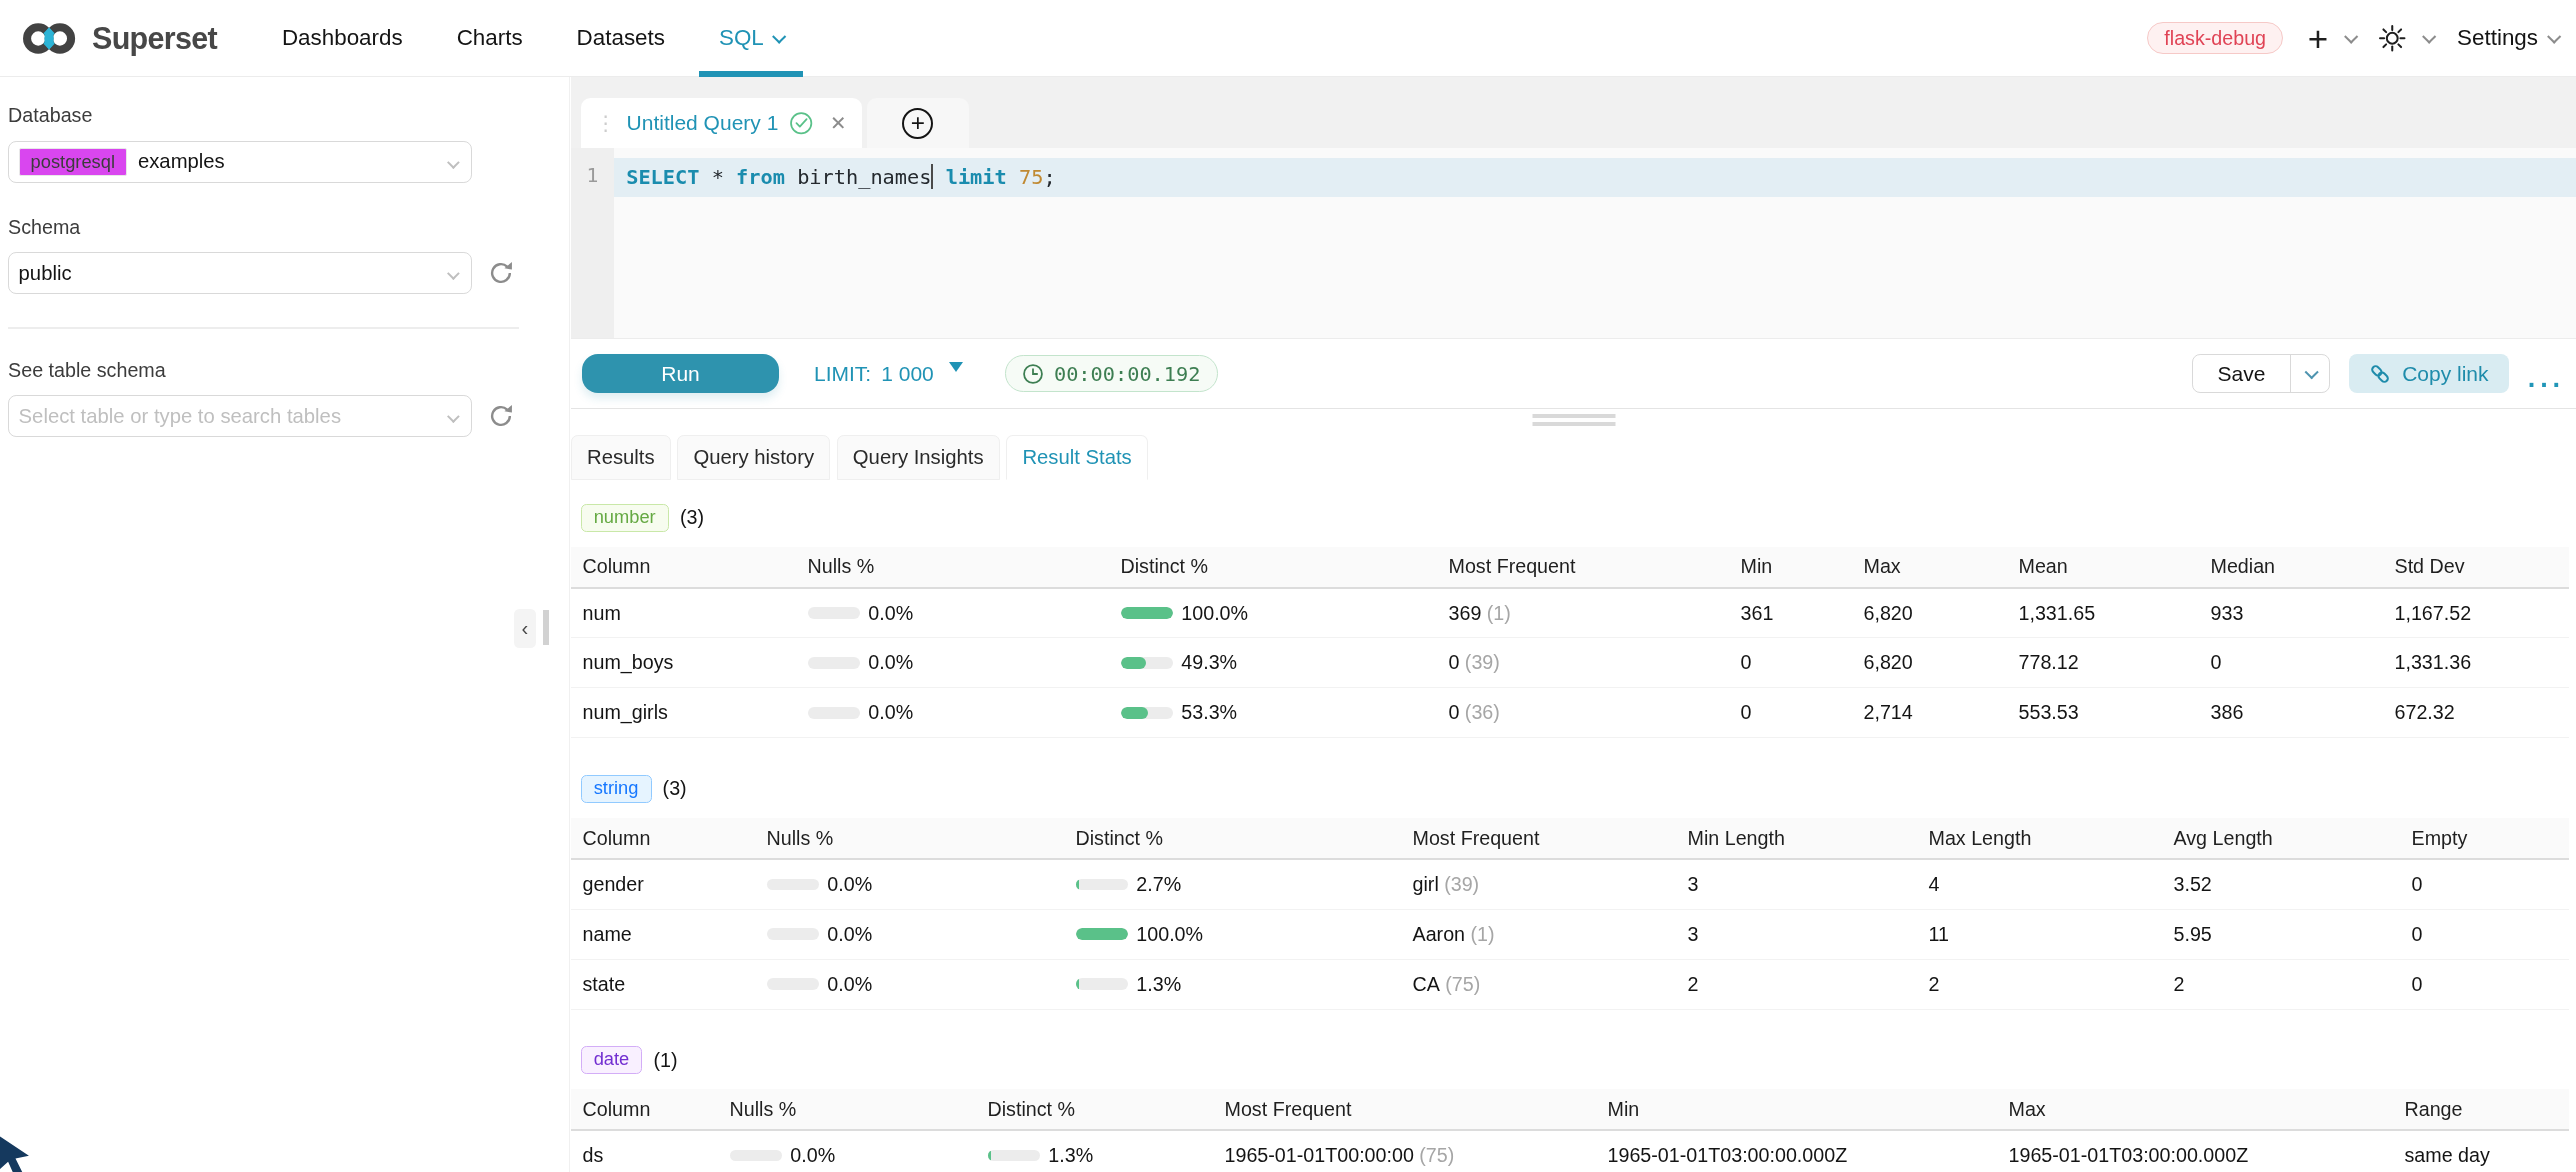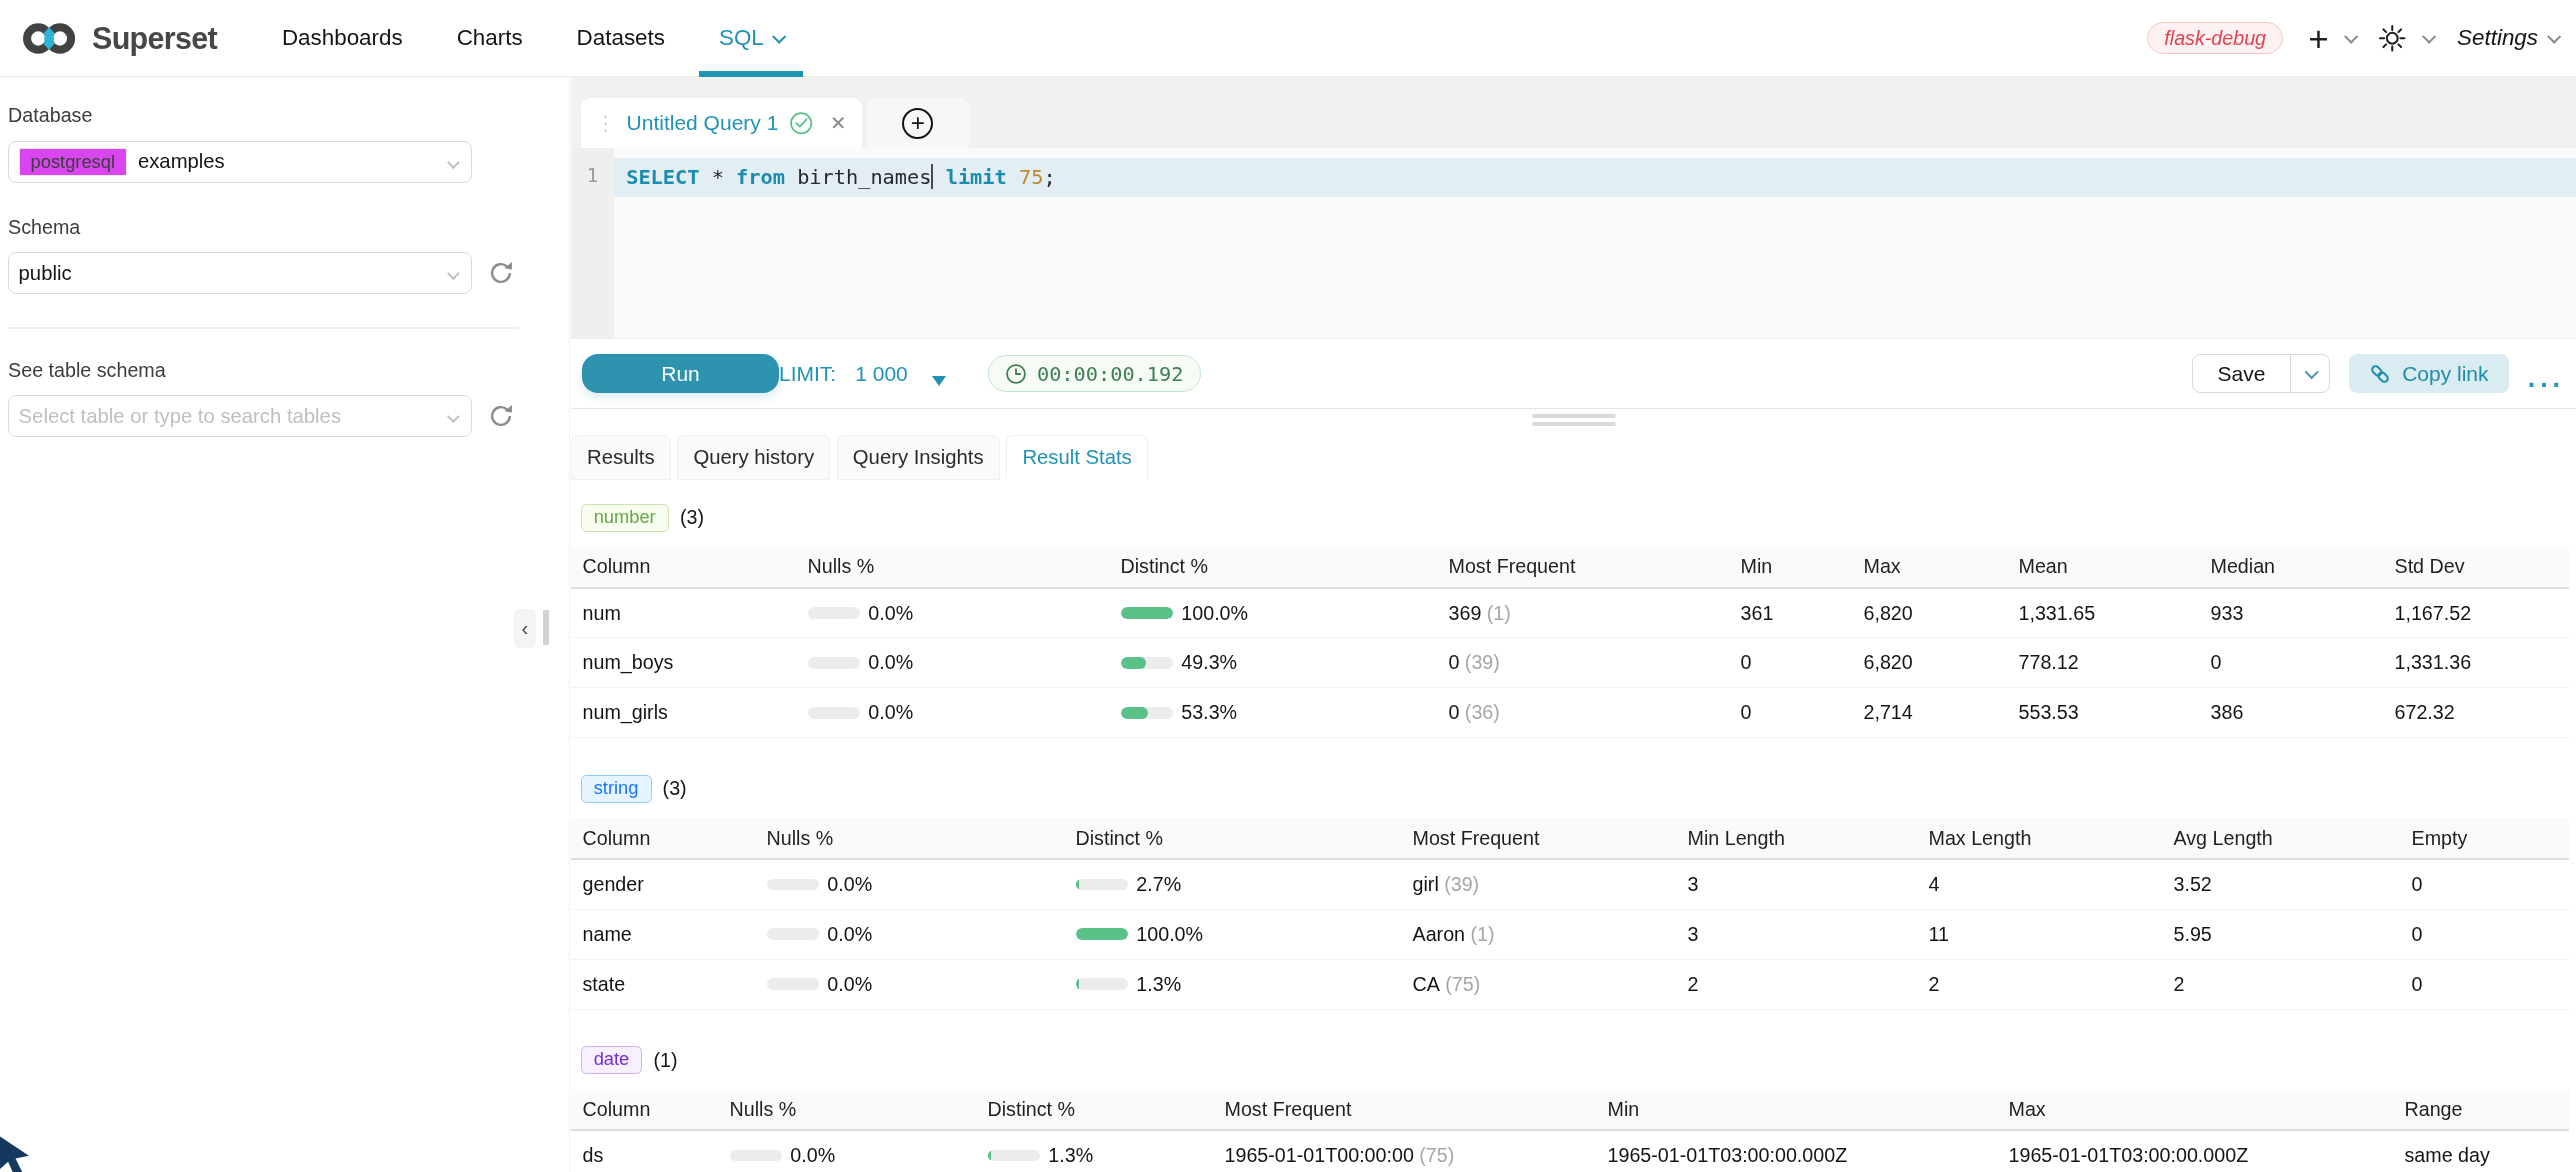--- a/index.html
+++ b/index.html
@@ -13,21 +13,21 @@
   .brand { display:flex; align-items:center; gap:11px; margin-right:38px; }
   .brand-name { font-size:30.5px; font-weight:bold; color:#474747; letter-spacing:-0.7px; }
   .nav-items { display:flex; height:77px; }
   .nav-item { padding:0 27px; font-size:22.4px; color:#141414; height:77px; display:flex;
     align-items:center; position:relative; cursor:pointer; }
   .nav-item.active { color:#2093b5; }
   .nav-item.active .active-bar { position:absolute; left:6.8px; right:6.8px; bottom:0; height:5.4px; background:#2093b5; }
   .chev { display:inline-block; width:9.5px; height:9.5px; border-right:2px solid #8c8c8c;
     border-bottom:2px solid #8c8c8c; transform:rotate(45deg) translateY(-2px); margin-left:9.5px; }
   .chev.teal { border-color:#2093b5; }
-  .nav-right { margin-left:auto; display:flex; align-items:center; gap:24.4px;font-style:italic; }
+  .nav-right { margin-left:auto; display:flex; align-items:center; gap:24.4px; }
   .env-badge { font-size:19.7px; color:#e04355; background:#fef1f1; border:1.4px solid #f6c9c7;
     border-radius:17.6px; padding:3.4px 16.3px; }
   .icon-btn { display:flex; align-items:center; gap:6.8px; cursor:pointer; }
   .plus-glyph { font-size:35px; font-weight:300; color:#1f1f1f; line-height:27px; }
   .settings { font-size:22.4px; display:flex; align-items:center; }
 
   
   .sidebar { position:fixed; top:77px; left:0; width:570px; bottom:0; background:#fff;
     border-right:1.4px solid #f0f0f0; padding-top:27px; }
   .side-label { margin:0 0 13.6px 8.1px; font-size:19.7px; color:#3c3c3c; }
@@ -68,21 +68,21 @@
   .code-line { position:relative; padding:16.3px 0 0 12.2px; white-space:pre; }
   .kw { color:#1a8cae; font-weight:bold; }
   .plain { color:#24292e; }
   .num-tok { color:#c08931; }
   .caret-bar { display:inline-block; width:2px; height:24.4px; background:#4a4a4a; vertical-align:-4.1px; }
 
   .toolbar { height:70px; display:flex; align-items:center; padding:0 11px; border-bottom:1.4px solid #e4e4e4; }
   .run-btn { width:197px; height:39px; background:#2e93ae; color:#fff; font-size:21px; border-radius:16px;
     display:flex; align-items:center; justify-content:center; cursor:pointer;
     box-shadow:0 5.4px 8.1px rgba(40,140,170,0.15); }
-  .limit { color:#2093b5; font-size:21px; display:flex; align-items:flex-end; gap:19px; cursor:pointer; }
+  .limit { margin-left:35px; color:#2093b5; font-size:21px; display:flex; align-items:flex-start; gap:10px; cursor:pointer; }
   .limit-caret { width:0; height:0; border-left:7.5px solid transparent; border-right:7.5px solid transparent;
     border-top:10.2px solid #2093b5; margin-left:5.4px; }
   .timer { margin-left:42px; height:37px; border:1.4px solid #c3e4cc; background:#f6fbf6; border-radius:18.3px;
     color:#3d7e52; font-size:20.3px; display:flex; align-items:center; gap:9.5px; padding:0 16.3px; }
   .right-group { margin-left:auto; display:flex; align-items:flex-end; gap:19px; }
   .save-btn { display:flex; border:1.4px solid #d9d9d9; border-radius:8.1px; height:39px; overflow:hidden; background:#fff; }
   .save-main { padding:0 24.4px; font-size:21px; color:#141414; display:flex; align-items:center;
     border-right:1.4px solid #d9d9d9; cursor:pointer; }
   .save-caret { width:38px; display:flex; align-items:center; justify-content:center; cursor:pointer; }
   .save-caret .chev { border-color:#4f94b0; margin:0; transform:rotate(45deg) translateY(-2.7px); }

